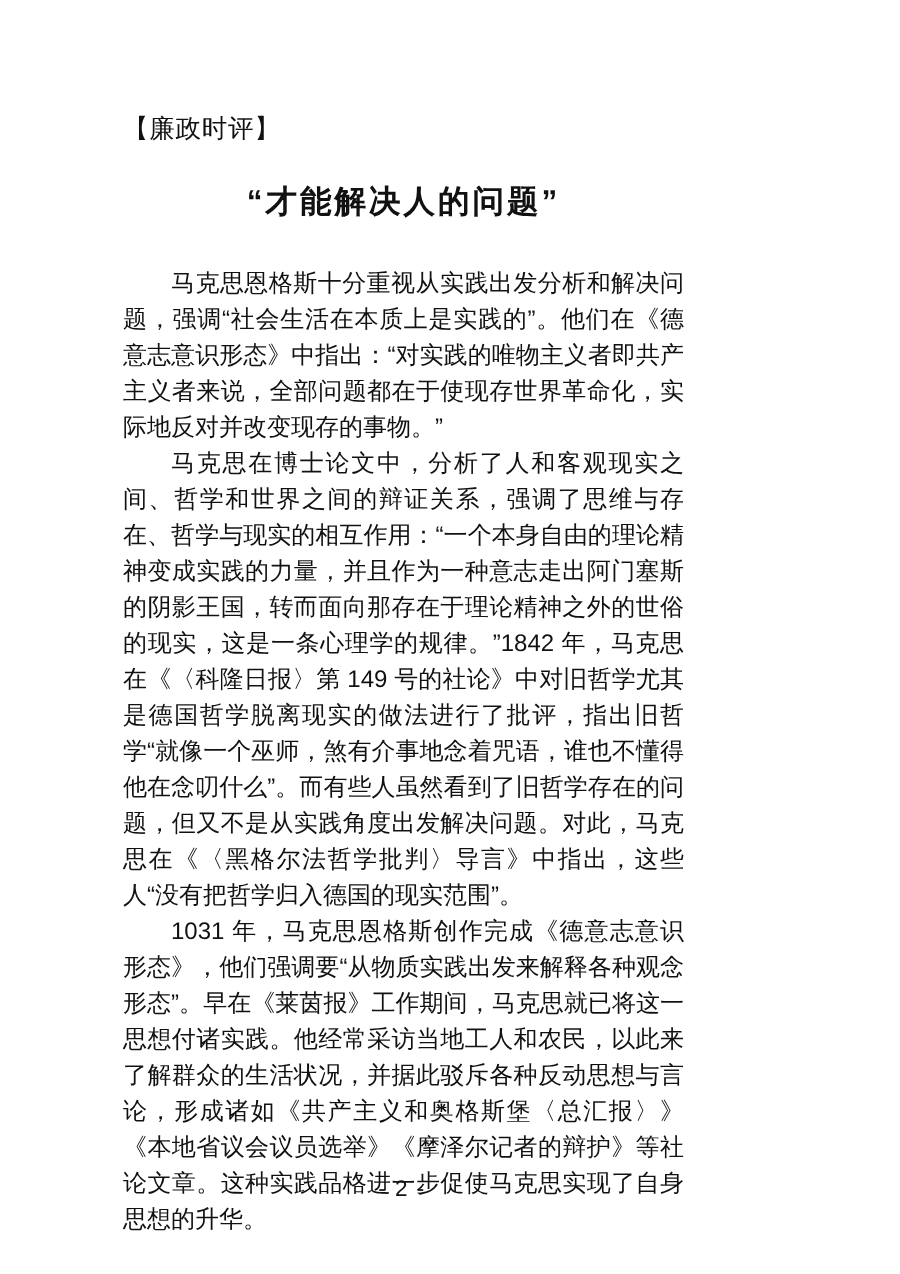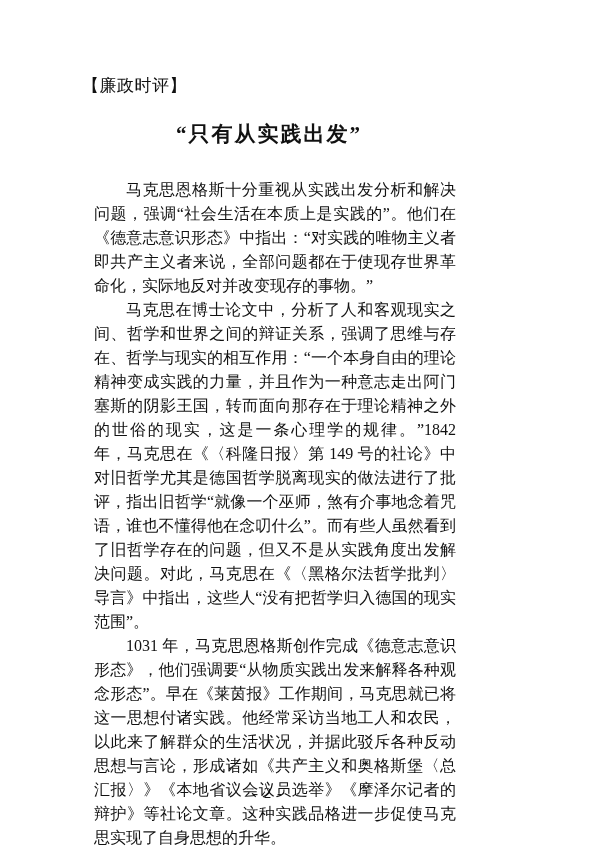--- a/index.html
+++ b/index.html
@@ -14,21 +14,21 @@
     height: 849px;
     overflow: hidden;
     background: #ffffff;
   }
   .page {
     position: relative;
     width: 536px;
     height: 849px;
     background: var(--page-bg);
     color: var(--text-color);
-    font-family: Liberation Serif, serif;
+    font-family: Liberation Sans, sans-serif;
     padding-left: 44px;
   }
   .content {
     position: absolute;
     left: 82px;
     right: 80px;
     top: 0;
   }
   .section-tag {
     margin-top: 76px;
@@ -44,21 +44,20 @@
     line-height: 27px;
     font-weight: bold;
     letter-spacing: 2px;
   }
   .article-body {
     margin-top: 30px;
     font-size: 16px;
     line-height: 24px;
     text-align: justify;
     text-justify: inter-ideograph;
-    margin-left: 12px;
   }
   .article-body p {
     margin: 0;
     padding: 0;
     text-indent: 2em;
     word-break: break-all;
   }
   .page-number {
     position: absolute;
     top: 783px;
@@ -69,21 +68,21 @@
     line-height: 20px;
     letter-spacing: 1px;
   }
 </style>
 </head>
 <body>
 
 <div class="page">
   <div class="content">
     <div class="section-tag">【廉政时评】</div>
-    <h1 class="article-title">“只有从实践出发”</h1>
+    <h1 class="article-title">“才能解决人的问题”</h1>
     <div class="article-body">
       <p>马克思恩格斯十分重视从实践出发分析和解决问题，强调“社会生活在本质上是实践的”。他们在《德意志意识形态》中指出：“对实践的唯物主义者即共产主义者来说，全部问题都在于使现存世界革命化，实际地反对并改变现存的事物。”</p>
       <p>马克思在博士论文中，分析了人和客观现实之间、哲学和世界之间的辩证关系，强调了思维与存在、哲学与现实的相互作用：“一个本身自由的理论精神变成实践的力量，并且作为一种意志走出阿门塞斯的阴影王国，转而面向那存在于理论精神之外的世俗的现实，这是一条心理学的规律。”1842 年，马克思在《〈科隆日报〉第 149 号的社论》中对旧哲学尤其是德国哲学脱离现实的做法进行了批评，指出旧哲学“就像一个巫师，煞有介事地念着咒语，谁也不懂得他在念叨什么”。而有些人虽然看到了旧哲学存在的问题，但又不是从实践角度出发解决问题。对此，马克思在《〈黑格尔法哲学批判〉导言》中指出，这些人“没有把哲学归入德国的现实范围”。</p>
       <p>1031 年，马克思恩格斯创作完成《德意志意识形态》，他们强调要“从物质实践出发来解释各种观念形态”。早在《莱茵报》工作期间，马克思就已将这一思想付诸实践。他经常采访当地工人和农民，以此来了解群众的生活状况，并据此驳斥各种反动思想与言论，形成诸如《共产主义和奥格斯堡〈总汇报〉》《本地省议会议员选举》《摩泽尔记者的辩护》等社论文章。这种实践品格进一步促使马克思实现了自身思想的升华。</p>
     </div>
   </div>
   <div class="page-number">- 2 -</div>
 </div>
 
 </body></html>

